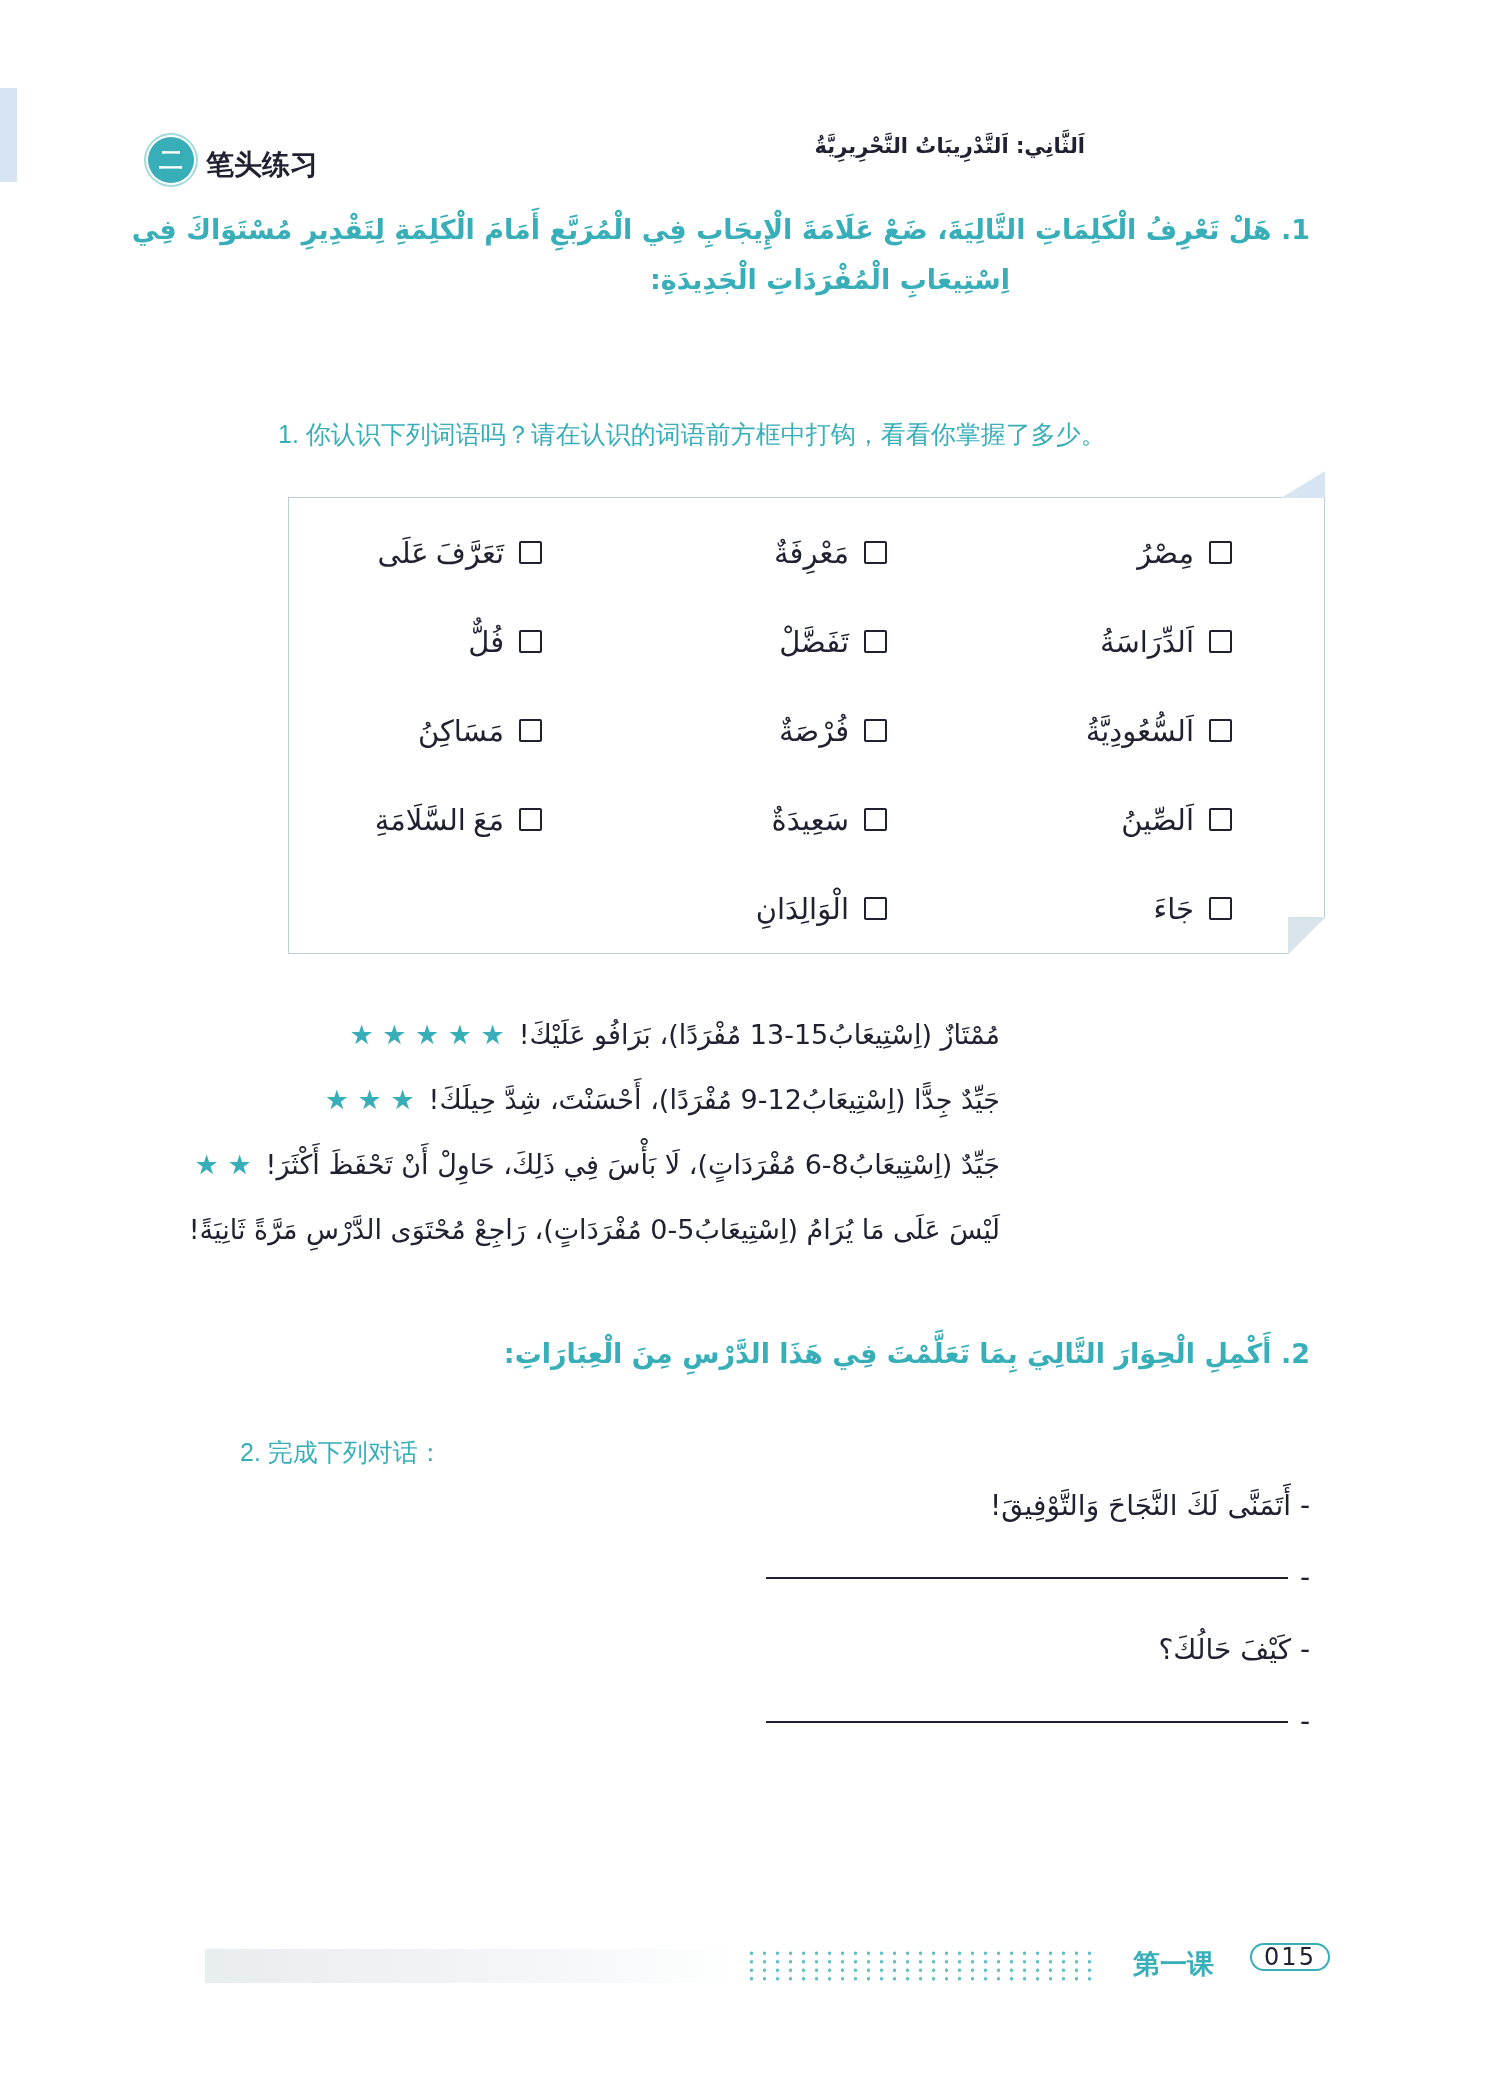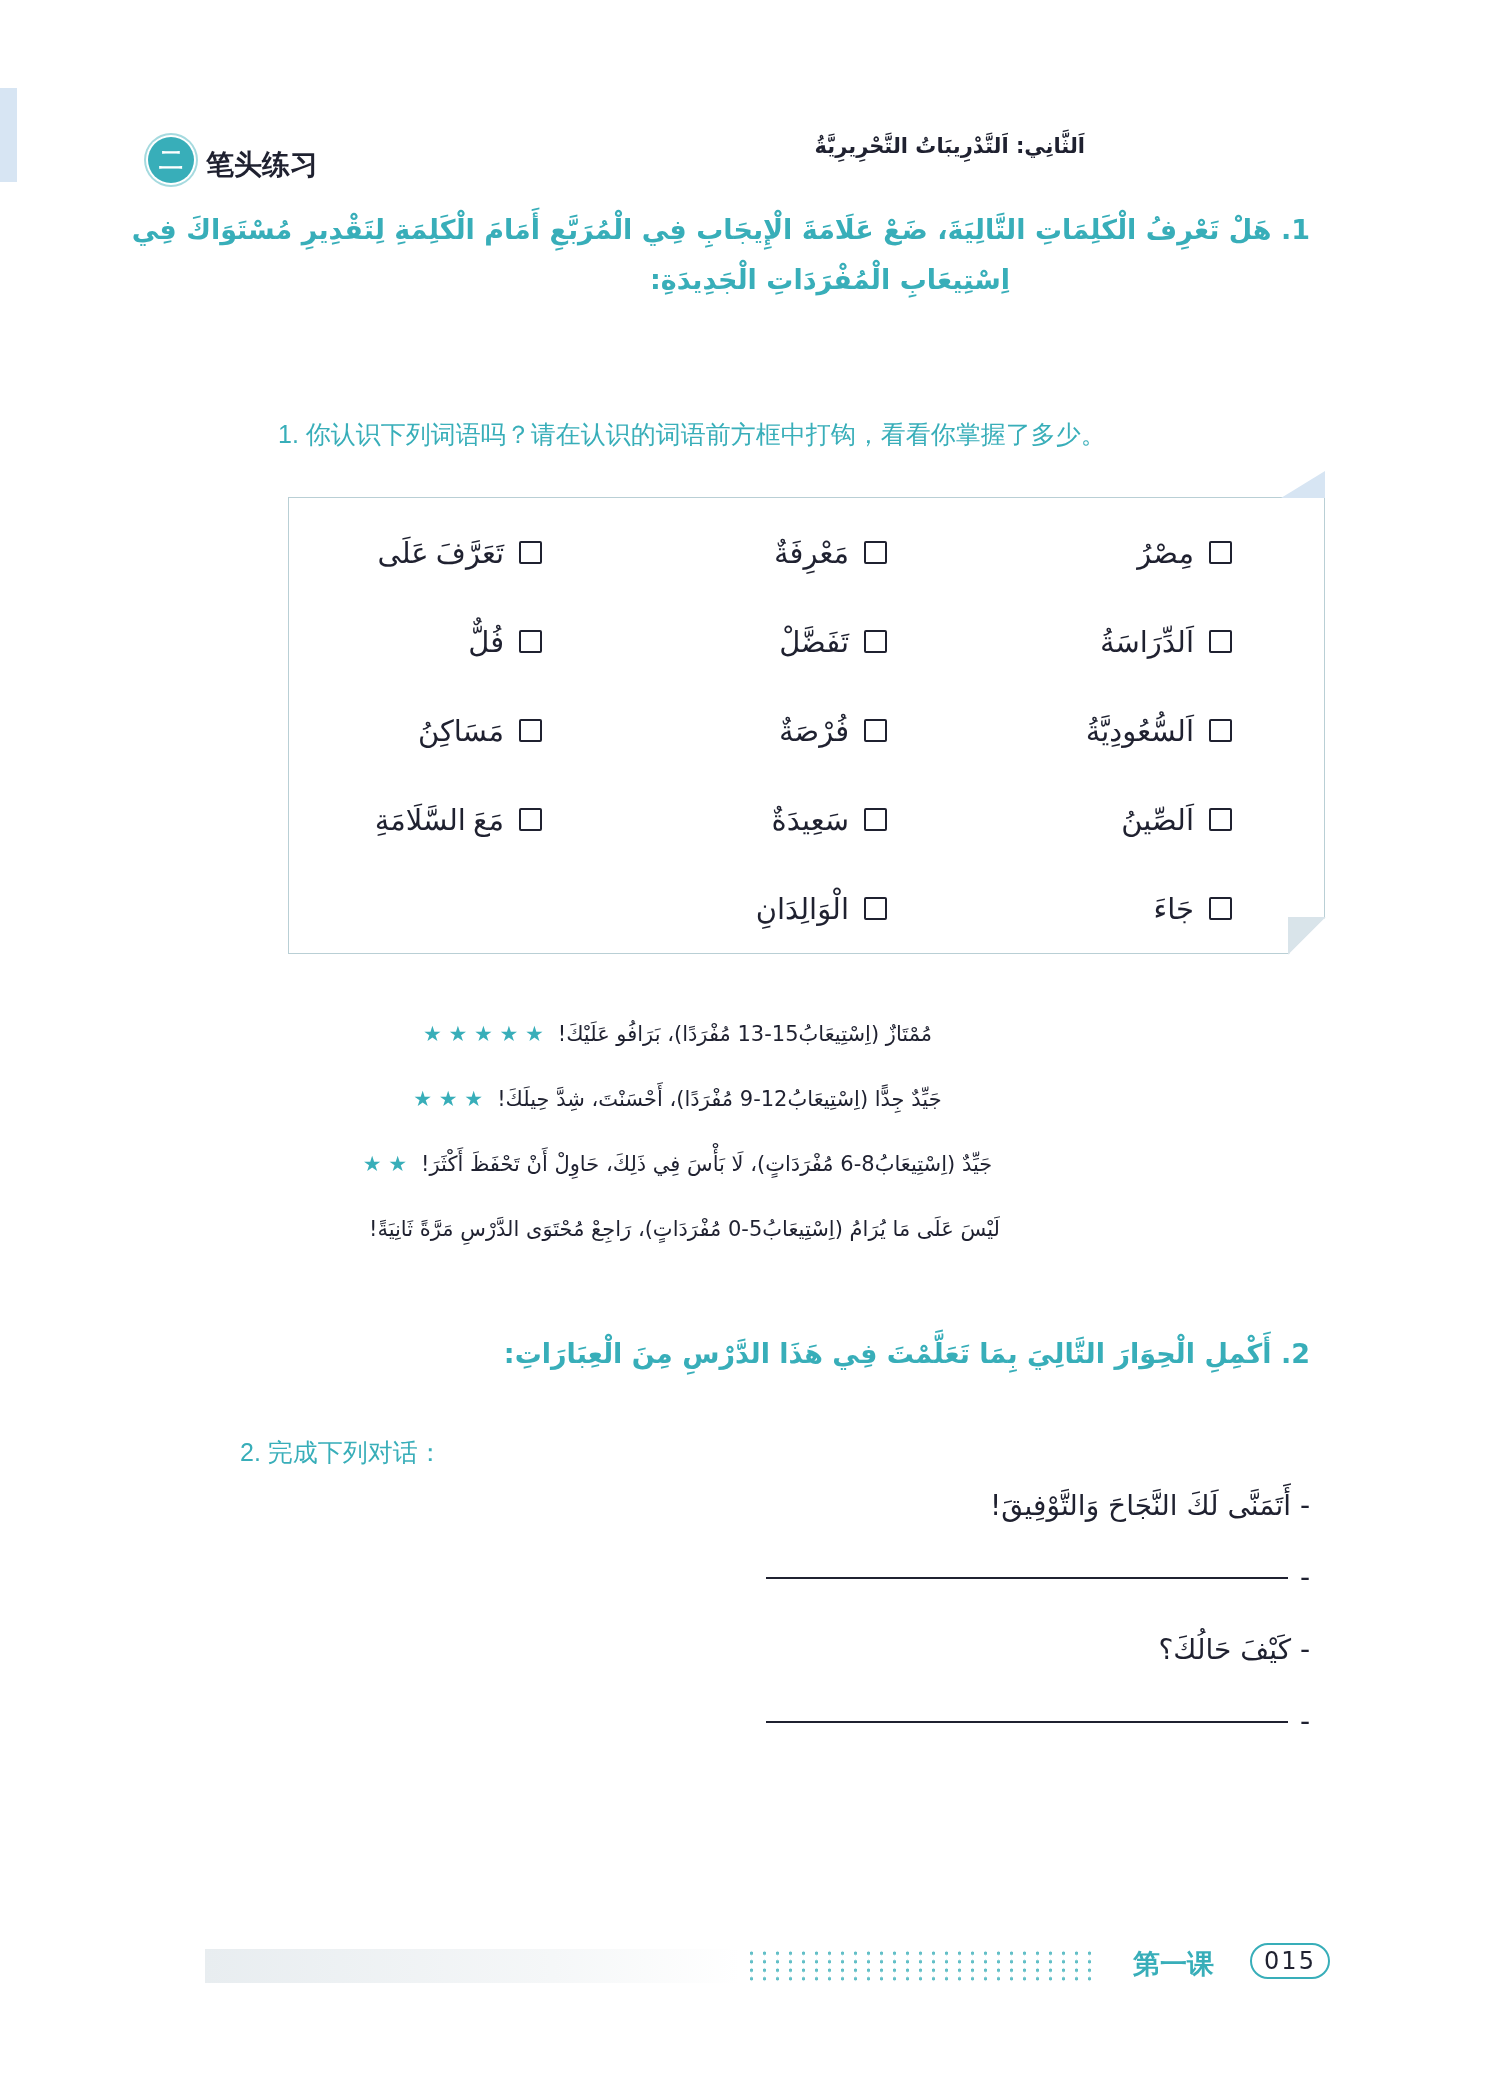--- a/index.html
+++ b/index.html
@@ -47,21 +47,21 @@
 
   .corner-accent {
     position:absolute; top:-27px; right:-1px; width:44px; height:27px;
     background:var(--pale-blue,#d7e5f3); clip-path:polygon(100% 0,100% 100%,0 100%);
   }
   .fold { position:absolute; right:-2px; bottom:-2px; width:38px; height:38px; }
   .fold .cut  { position:absolute; inset:0; background:#ffffff; clip-path:polygon(100% 0,100% 100%,0 100%); }
   .fold .flap { position:absolute; inset:0; background:#d9e4ea; clip-path:polygon(0 0,100% 0,0 100%); }
 
   
-  .ratings { position:absolute; right:487px; top:1002px; direction:rtl; text-align:center; font-size:21px; color:var(--ink,#1f2130); }
+  .ratings { position:absolute; right:487px; top:1002px; direction:rtl; text-align:right; font-size:27px; color:var(--ink,#1f2130); }
   .rating-line { height:65px; line-height:65px; white-space:nowrap; }
   .rating-stars { color:var(--accent,#38aeb9); padding-right:14px; letter-spacing:2px; }
 
   
   .ex2-heading {
     position:absolute; right:177px; top:1338px; direction:rtl; text-align:right;
     color:var(--accent,#38aeb9); font-weight:700; font-size:27px; white-space:nowrap;
   }
   .ex2-cn { position:absolute; left:240px; top:1420px; font-size:25px; color:var(--accent,#38aeb9);margin-top:16px; }
 
@@ -76,21 +76,21 @@
     position:absolute; left:205px; top:1949px; width:535px; height:34px;
     background:linear-gradient(90deg,#e8edf0 0%,#f5f7f8 65%,rgba(255,255,255,0) 100%);
   }
   .dots {
     position:absolute; left:745px; top:1949px; width:356px; height:34px;
     background-image:radial-gradient(circle,#62bfc7 1.7px,rgba(255,255,255,0) 2px);
     background-size:13px 8.5px;
   }
   .lesson { position:absolute; left:1133px; top:1946px; font-size:27px; font-weight:700; color:var(--accent,#38aeb9); }
   .page-pill {
-    position:absolute; left:1250px; top:1943px; width:80px; height:36px; border:2px solid var(--accent,#38aeb9);
+    position:absolute; left:1250px; top:1943px; width:80px; height:28px; border:2px solid var(--accent,#38aeb9);
     border-radius:20px; display:flex; align-items:center; justify-content:center;
     font-size:24px; letter-spacing:2px; color:var(--ink,#1f2130); background:#fff;
   }
 </style>
 </head>
 <body>
 
 <div class="page">
 
   <div class="edge-strip"></div>

